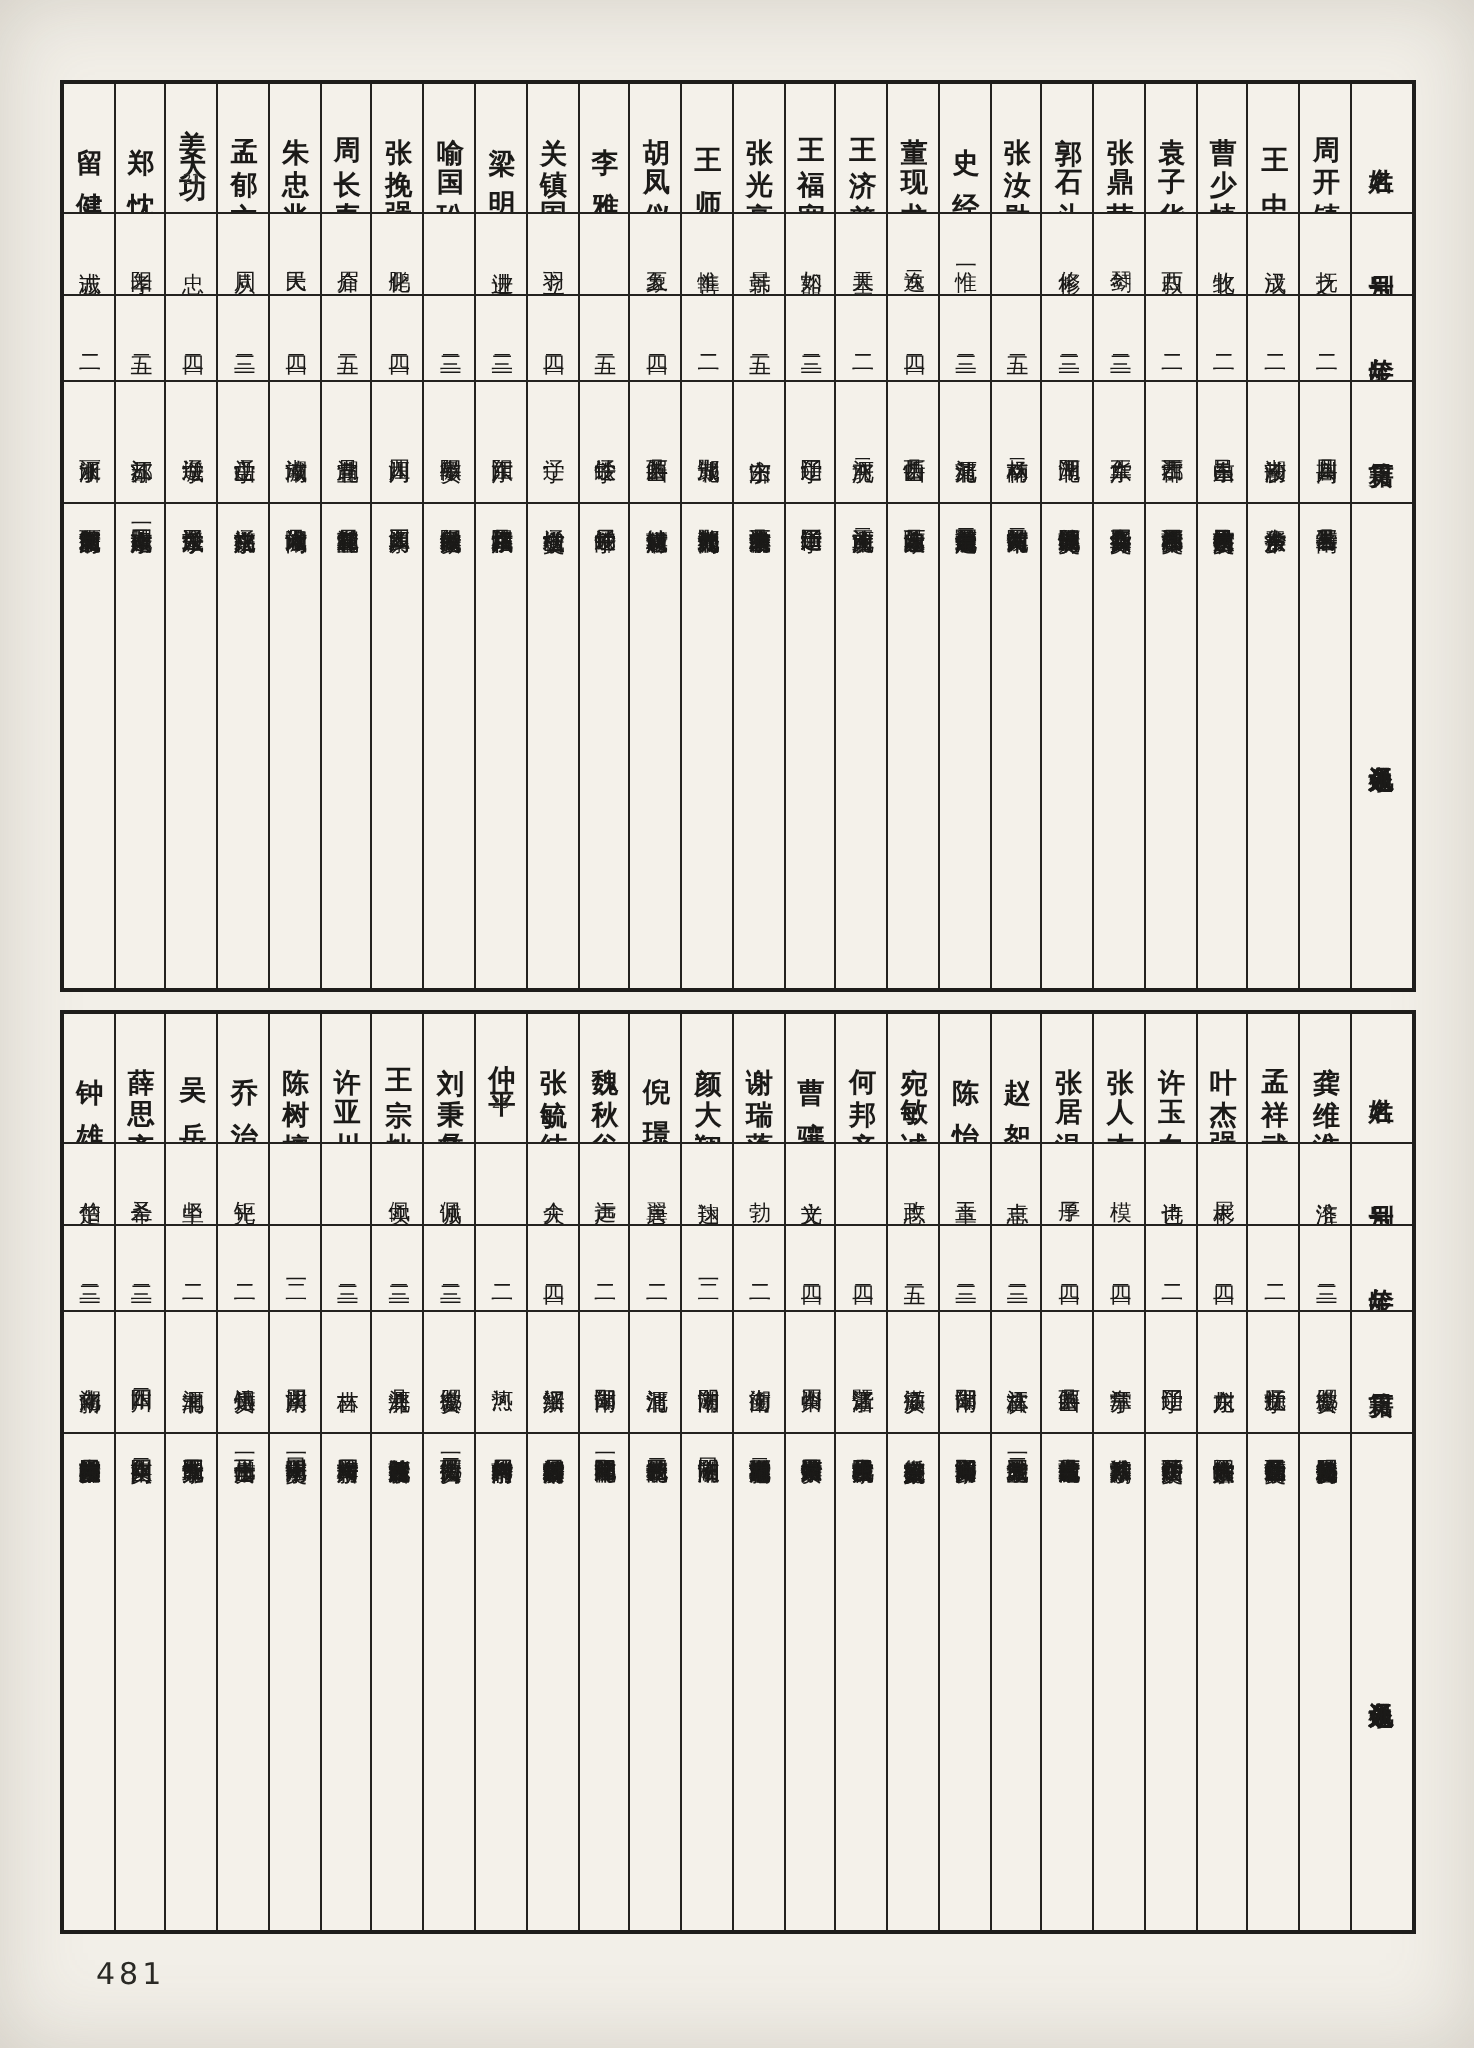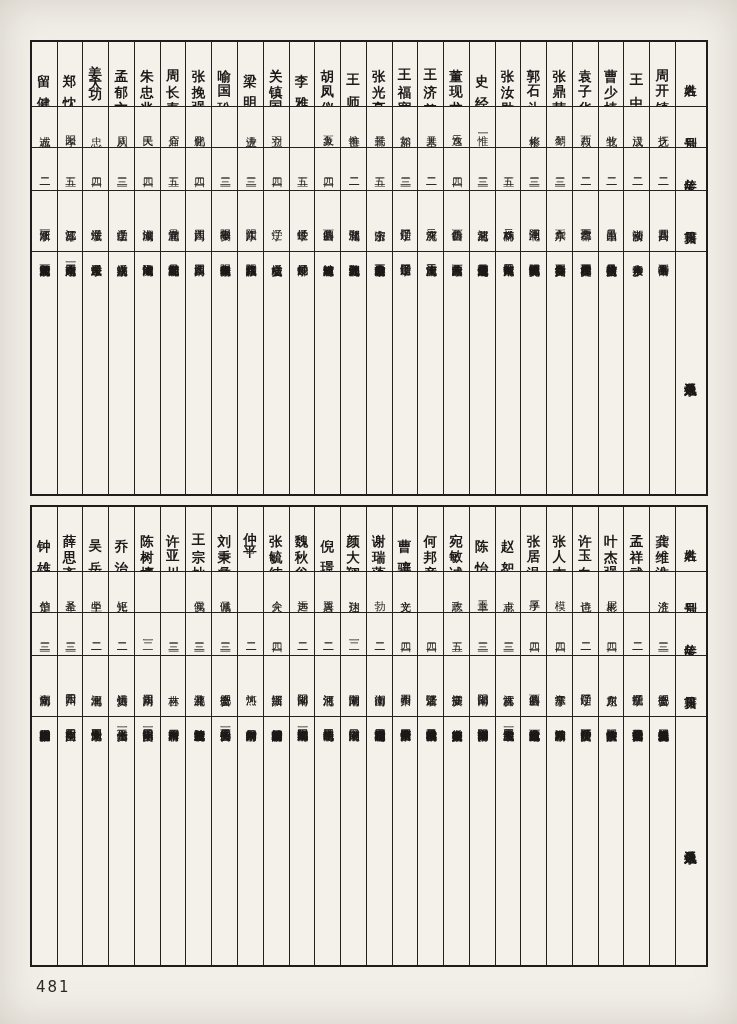--- a/index.html
+++ b/index.html
@@ -53,21 +53,21 @@
   .c-addr{flex:1;font-size:11px;justify-content:flex-start;align-items:center;padding-top:4px;}
   .header-col .cell{font-size:12.5px;font-weight:bold;}
   .header-col .c-addr{justify-content:space-evenly;padding-top:0;}
   .header-col .c-name,.header-col .c-alias,.header-col .c-age,.header-col .c-origin{justify-content:space-evenly;}
   .note{
     writing-mode:horizontal-tb;
     font-size:7px;font-weight:normal;color:#3a3935;
     letter-spacing:0;
   }
   #page-number{
-    position:absolute;left:36px;top:978px;
+    position:absolute;left:48px;top:978px;
     font-size:15px;color:#2a2925;letter-spacing:2px;
   }
 </style>
 </head>
 <body>
 
 <div class="paper">
   <div class="register" id="section-top">
       <div class="col header-col">
         <div class="cell c-name">姓名</div>

